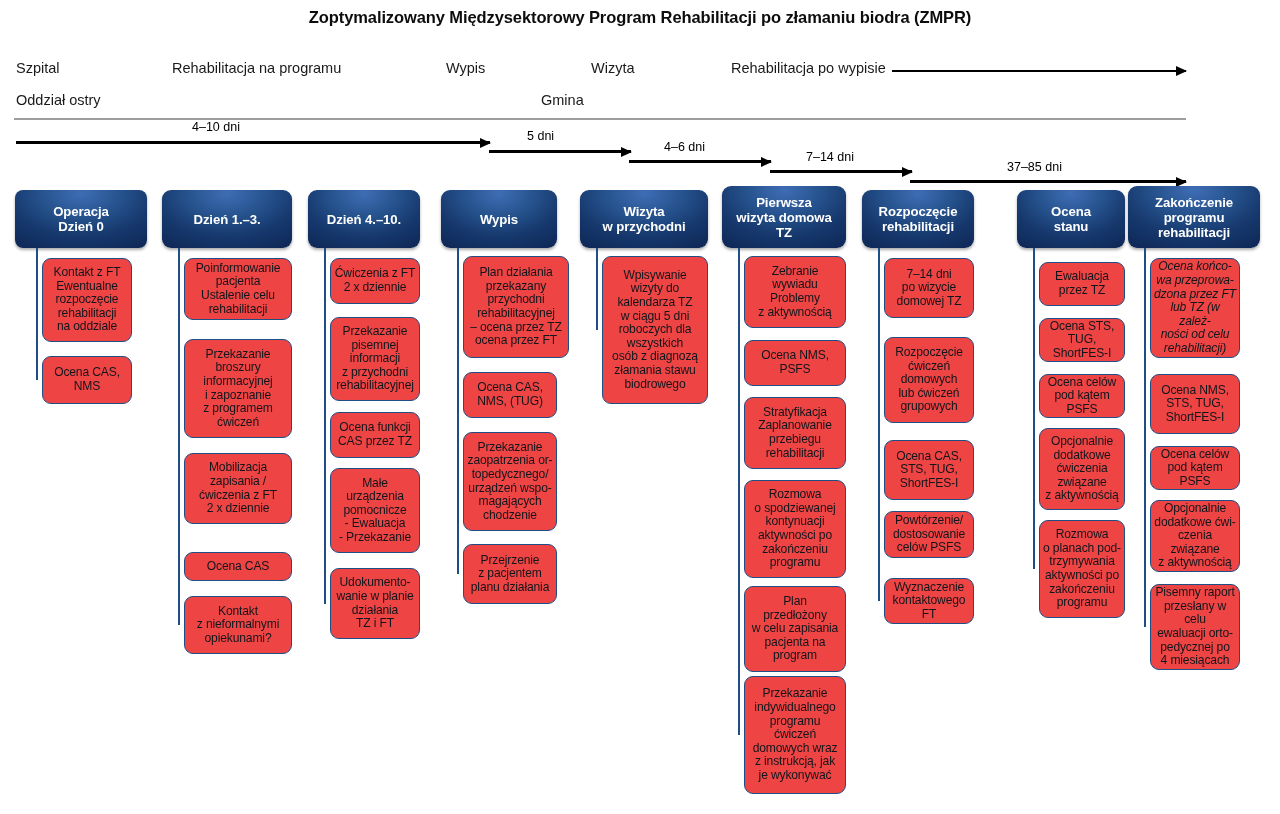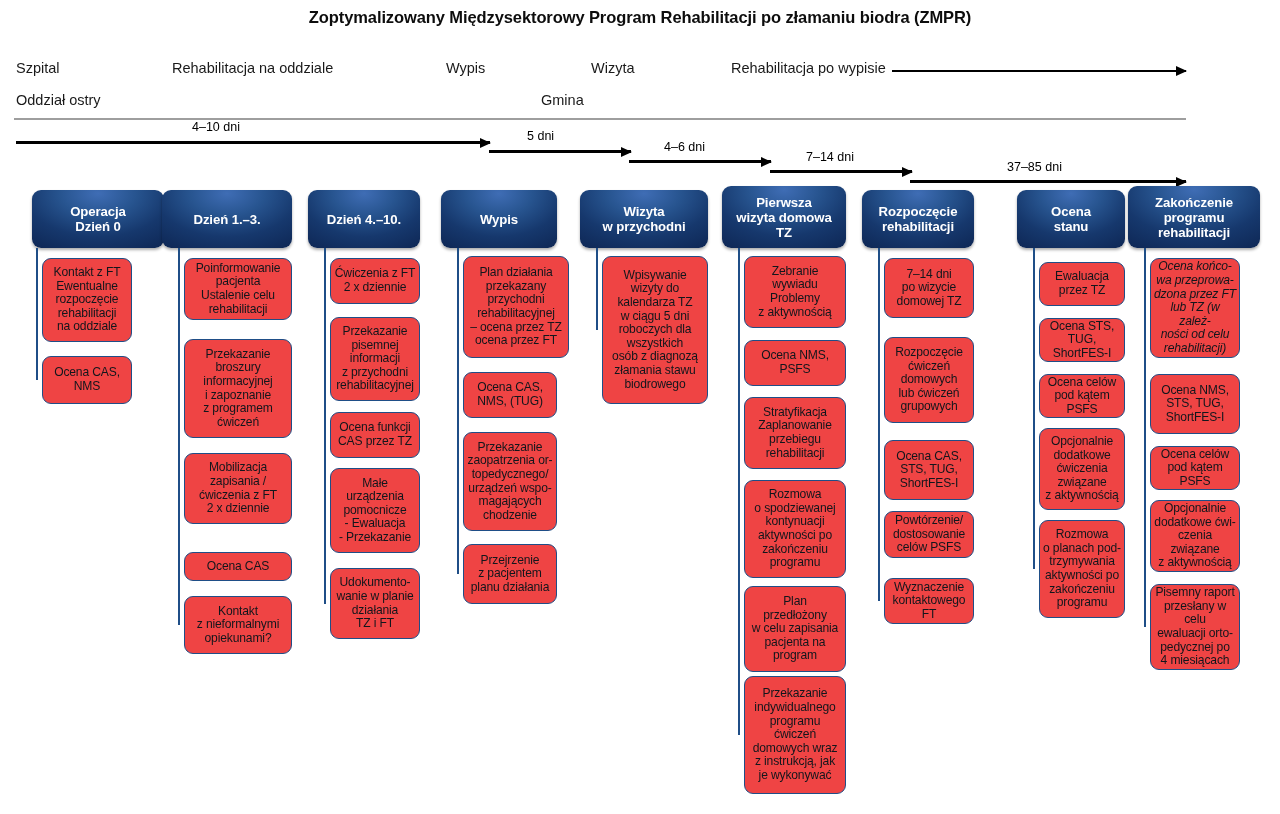--- a/index.html
+++ b/index.html
@@ -49,41 +49,41 @@
 </style>
 </head>
 <body>
 
 <div class="title">Zoptymalizowany Międzysektorowy Program Rehabilitacji po złamaniu biodra (ZMPR)</div>
 
 <div class="hrule"></div>
 
 <div id="timeline-layer">
     <div class="phase-label" style="left: 16px; top: 60px;">Szpital</div>
-    <div class="phase-label" style="left: 172px; top: 60px;">Rehabilitacja na oddziale</div>
+    <div class="phase-label" style="left: 172px; top: 60px;">Rehabilitacja na programu</div>
     <div class="phase-label" style="left: 446px; top: 60px;">Wypis</div>
     <div class="phase-label" style="left: 591px; top: 60px;">Wizyta</div>
     <div class="phase-label" style="left: 731px; top: 60px;">Rehabilitacja po wypisie</div>
     <div class="setting-label" style="left: 16px; top: 92px;">Oddział ostry</div>
     <div class="setting-label" style="left: 541px; top: 92px;">Gmina</div>
     <div class="top-arrow" style="left: 892px; top: 70px; width: 294px;"></div>
     <div class="arrow" style="left: 16px; top: 141px; width: 474px;"></div>
     <div class="arrow-label" style="left: 192px; top: 120px;">4–10 dni</div>
     <div class="arrow" style="left: 489px; top: 150px; width: 142px;"></div>
     <div class="arrow-label" style="left: 527px; top: 129px;">5 dni</div>
     <div class="arrow" style="left: 629px; top: 160px; width: 142px;"></div>
     <div class="arrow-label" style="left: 664px; top: 140px;">4–6 dni</div>
     <div class="arrow" style="left: 770px; top: 170px; width: 142px;"></div>
     <div class="arrow-label" style="left: 806px; top: 150px;">7–14 dni</div>
     <div class="arrow" style="left: 910px; top: 180px; width: 276px;"></div>
     <div class="arrow-label" style="left: 1007px; top: 160px;">37–85 dni</div>
   </div>
 
 <div id="columns-layer">
-    <div class="head-box" style="left: 32px; top: 190px; width: 132px; height: 58px;">
+    <div class="head-box" style="left: 15px; top: 190px; width: 132px; height: 58px; border-radius: 8px;">
       <div>
         <span>Operacja</span>
         <span>Dzień 0</span>
       </div>
     </div>
     <div class="spine" style="left: 36px; top: 248px; height: 132px;"></div>
     <div class="stub" style="left: 36px; top: 298.8px;"></div>
     <div class="item" style="left: 42px; top: 258px; width: 90px; height: 84px;">
       <div>
         <span>Kontakt z FT</span>

